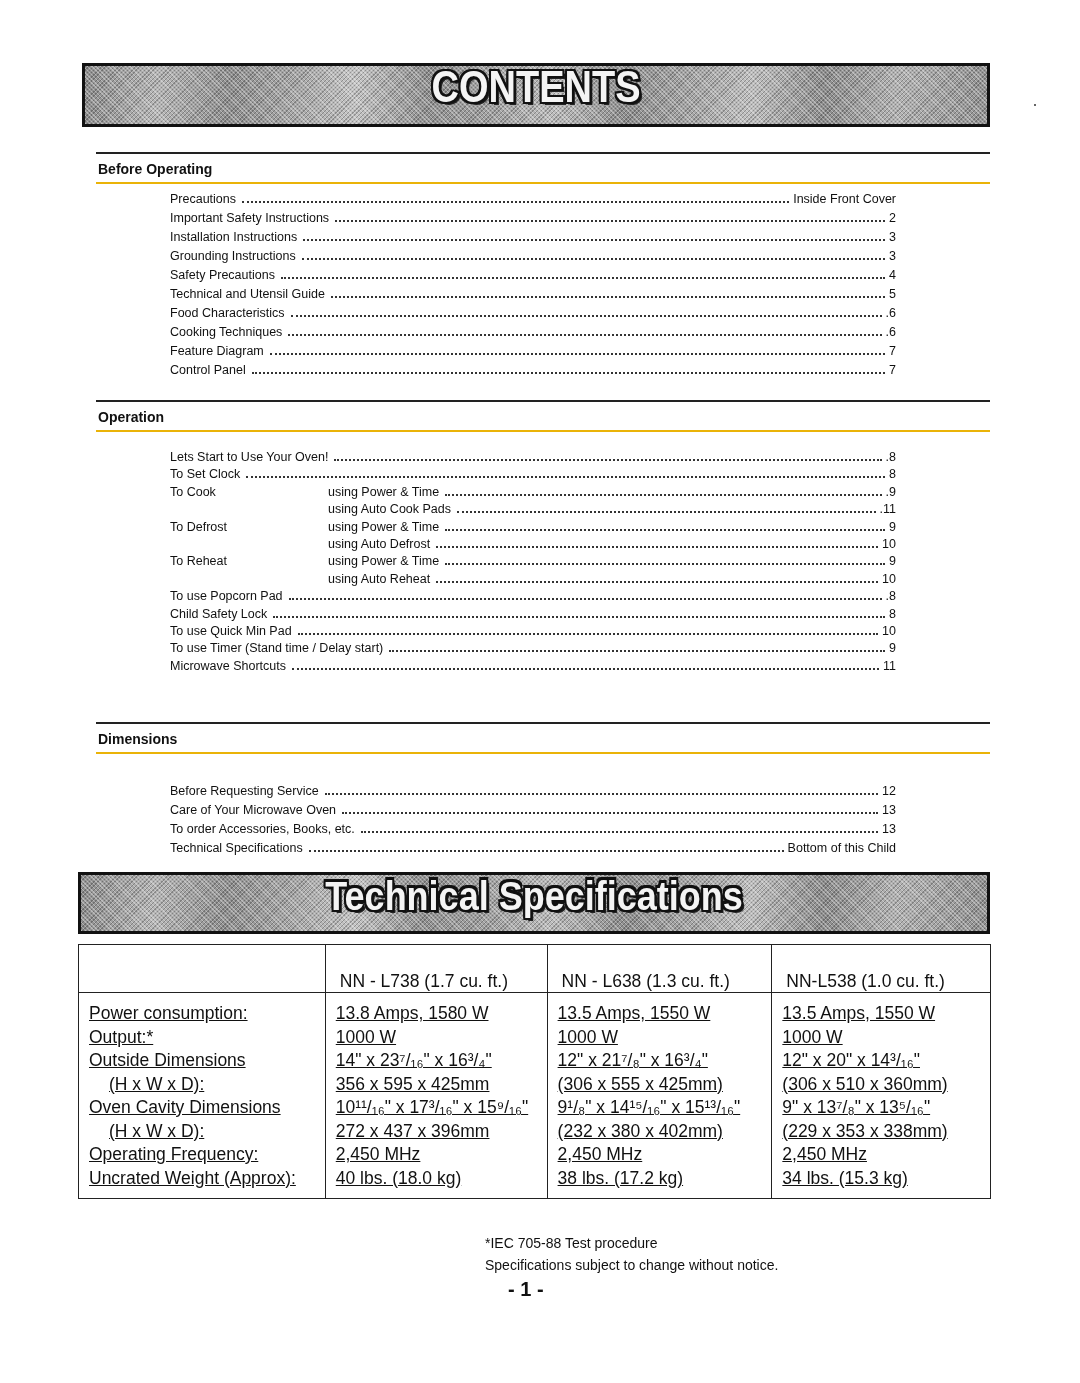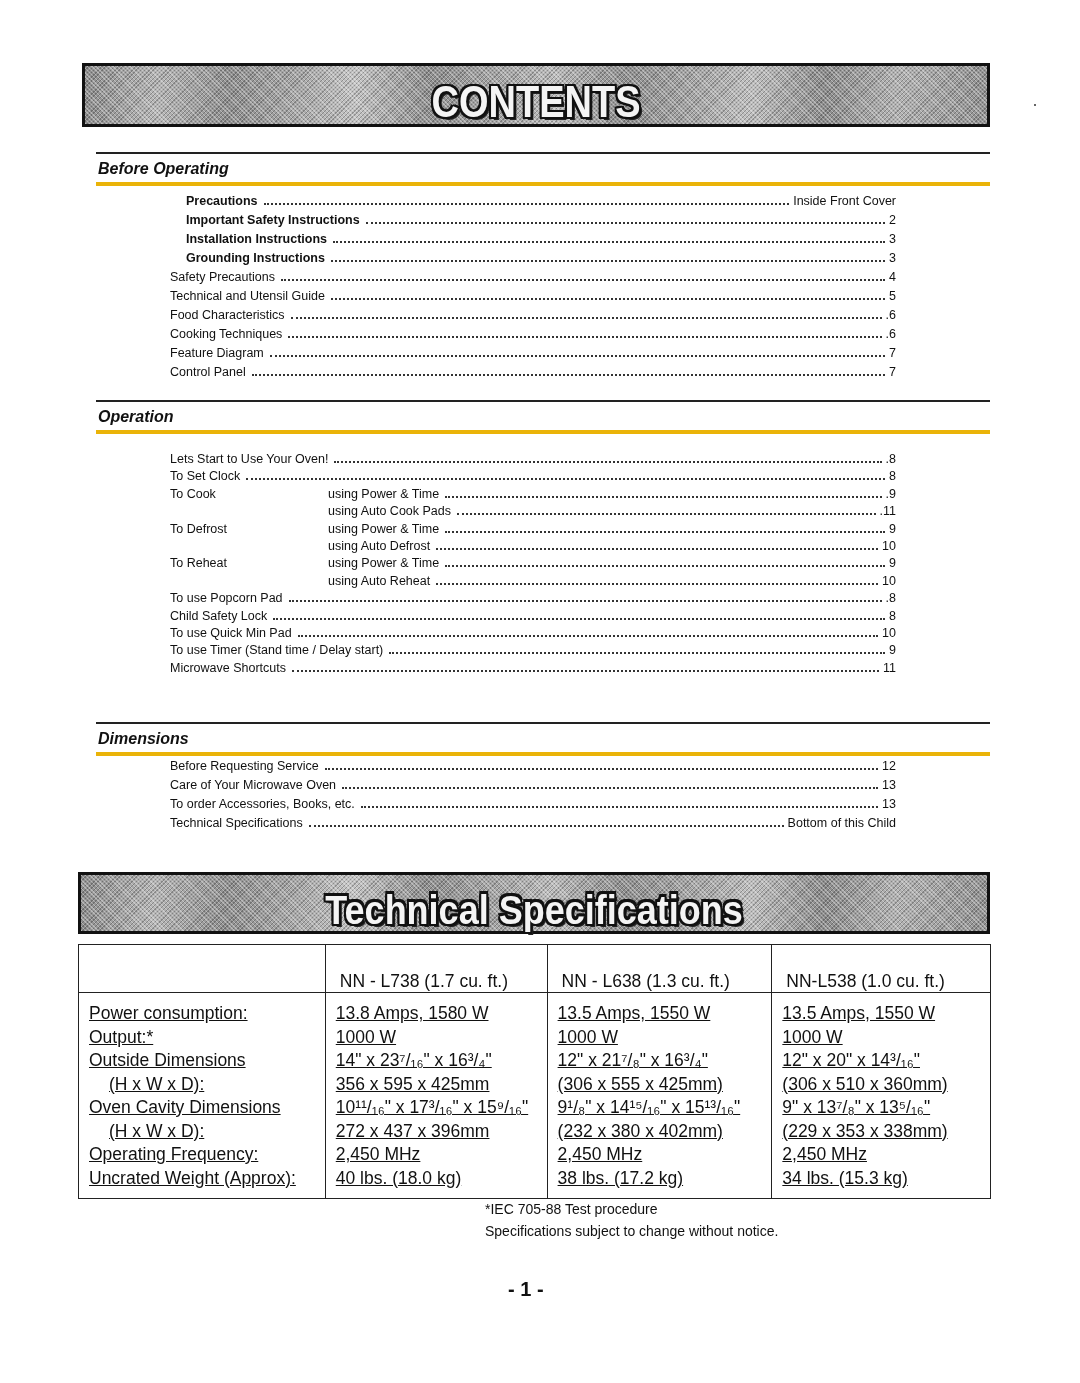--- a/index.html
+++ b/index.html
@@ -6,21 +6,21 @@
     body { width: 1080px; height: 1383px; position: relative; font-family: "Liberation Sans", sans-serif; color: #111; overflow: hidden; }
 
     .banner {
       position: absolute;
       border: 3px solid #111;
       background-color: #9a9a9a;
       background-image:
         repeating-linear-gradient(45deg, rgba(255,255,255,0.35) 0 1px, transparent 1px 3px),
         repeating-linear-gradient(-45deg, rgba(0,0,0,0.25) 0 1px, transparent 1px 3px),
         linear-gradient(90deg, #8d8d8d 0%, #b7b7b7 8%, #8f8f8f 16%, #a9a9a9 24%, #c4c4c4 30%, #909090 38%, #a5a5a5 46%, #bcbcbc 52%, #8e8e8e 60%, #a8a8a8 68%, #c0c0c0 74%, #8c8c8c 82%, #b3b3b3 90%, #929292 100%);
-      display: flex; align-items: flex-end; justify-content: center;
+      display: flex; align-items: flex-start; justify-content: center;
       box-sizing: border-box;
     }
     .banner .btitle {
       font-family: "Liberation Sans", sans-serif;
       font-weight: bold;
       color: #f4f4f4;
       letter-spacing: 0px;
       text-shadow:
         -2px -2px 0 #111, 2px -2px 0 #111, -2px 2px 0 #111, 2px 2px 0 #111,
         0 -2px 0 #111, 0 2px 0 #111, -2px 0 0 #111, 2px 0 0 #111,
@@ -28,37 +28,36 @@
       transform: scaleY(1.15);
     }
     #contents-banner { left: 82px; top: 63px; width: 908px; height: 64px; }
     #contents-banner .btitle { font-size: 38px; }
     #specs-banner { left: 78px; top: 872px; width: 912px; height: 62px; }
     #specs-banner .btitle { font-size: 36px; }
 
     .section { position: absolute; left: 96px; width: 894px; }
     .section-header {
       border-top: 2px solid #222;
-      border-bottom: 4px solid #eab308;
+      border-bottom: 2px solid #eab308;
       padding: 4px 0 2px 2px;
       font-weight: bold;
-      font-size: 16px;
+      font-size: 14px;
       height: 22px;
       line-height: 22px;
-      font-style: italic;
     }
     .toc-list { margin-left: 74px; width: 726px; margin-top: 6px; }
     .toc-row {
       display: flex; align-items: baseline;
       font-size: 12.5px; line-height: 19px; height: 19px;
       white-space: nowrap; overflow: hidden;
     }
     .toc-row.tight { line-height: 17.4px; height: 17.4px; }
     .toc-row .lbl { flex: 0 0 auto; padding-right: 6px; }
-    .toc-row .lbl.bold { font-weight: bold; margin-left: 16px; }
+    .toc-row .lbl.bold { font-weight: normal; }
     .toc-row .sub { flex: 0 0 auto; width: 158px; }
     .toc-row .sub2 { flex: 0 0 auto; padding-right: 6px; }
     .toc-row .dots {
       flex: 1 1 auto; overflow: hidden;
       border-bottom: 2px dotted #333;
       height: 8px; margin-bottom: 3px;
       border-image: none;
     }
     .toc-row .pg { flex: 0 0 auto; padding-left: 4px; text-align: right; }
 
@@ -76,21 +75,21 @@
       vertical-align: top;
       text-align: left;
       font-weight: normal;
     }
     table.specs th { height: 46px; padding: 26px 0 0 14px; box-sizing: border-box; }
     table.specs td { padding: 9px 0 8px 10px; text-decoration: underline; }
     table.specs td .line { line-height: 23.5px; height: 23.5px; white-space: nowrap; }
     table.specs td.rowlabels .line.indent { padding-left: 20px; }
     col.c0 { width: 247px; } col.c1 { width: 222px; } col.c2 { width: 225px; } col.c3 { width: 219px; }
 
-    .footnote { position: absolute; left: 485px; top: 1198px; font-size: 14px; line-height: 22px; }
+    .footnote { position: absolute; left: 485px; top: 1232px; font-size: 14px; line-height: 22px; }
     .pagenum { position: absolute; left: 508px; top: 1278px; font-size: 20px; font-weight: bold; }
     .stray-dot { position: absolute; left: 1034px; top: 104px; width: 2px; height: 2px; background: #666; }
   </style>
 </head>
 <body>
 
 <div class="stray-dot"></div>
 
 <div class="banner" id="contents-banner">
   <span class="btitle">CONTENTS</span>
@@ -224,21 +223,21 @@
     <div class="toc-row tight">
         <span class="lbl">Microwave Shortcuts</span>
         <span class="dots"></span>
         <span class="pg">11</span>
       </div>
   </div>
 </div>
 
 <div class="section" id="maintenance">
   <div class="section-header">Dimensions</div>
-  <div class="toc-list" style="margin-top:1px;">
+  <div class="toc-list" style="margin-top:28px;">
     <div class="toc-row">
         <span class="lbl">Before Requesting Service</span>
         <span class="dots"></span>
         <span class="pg">12</span>
       </div>
     <div class="toc-row">
         <span class="lbl">Care of Your Microwave Oven</span>
         <span class="dots"></span>
         <span class="pg">13</span>
       </div>

